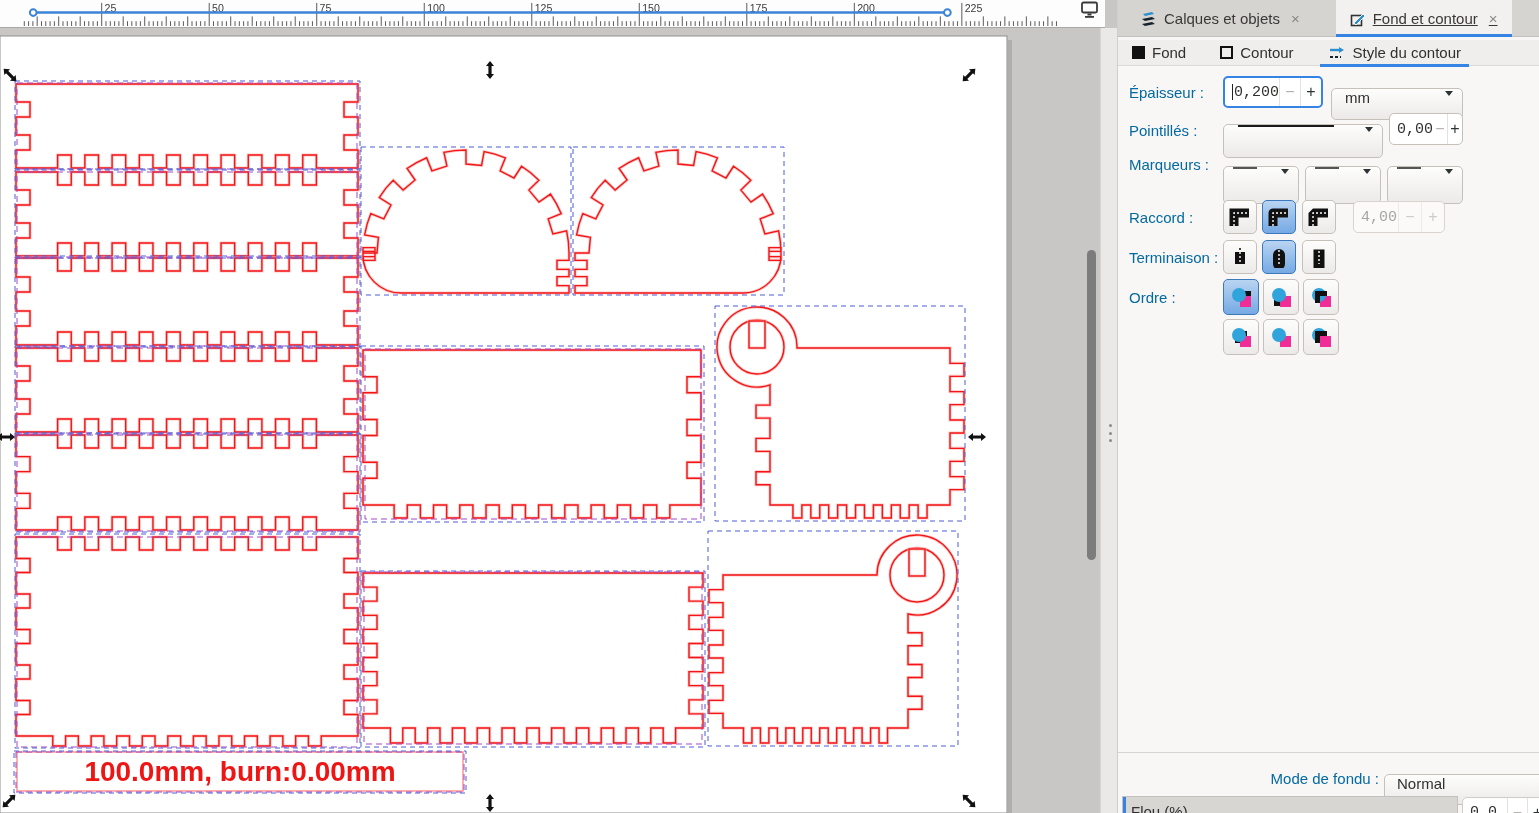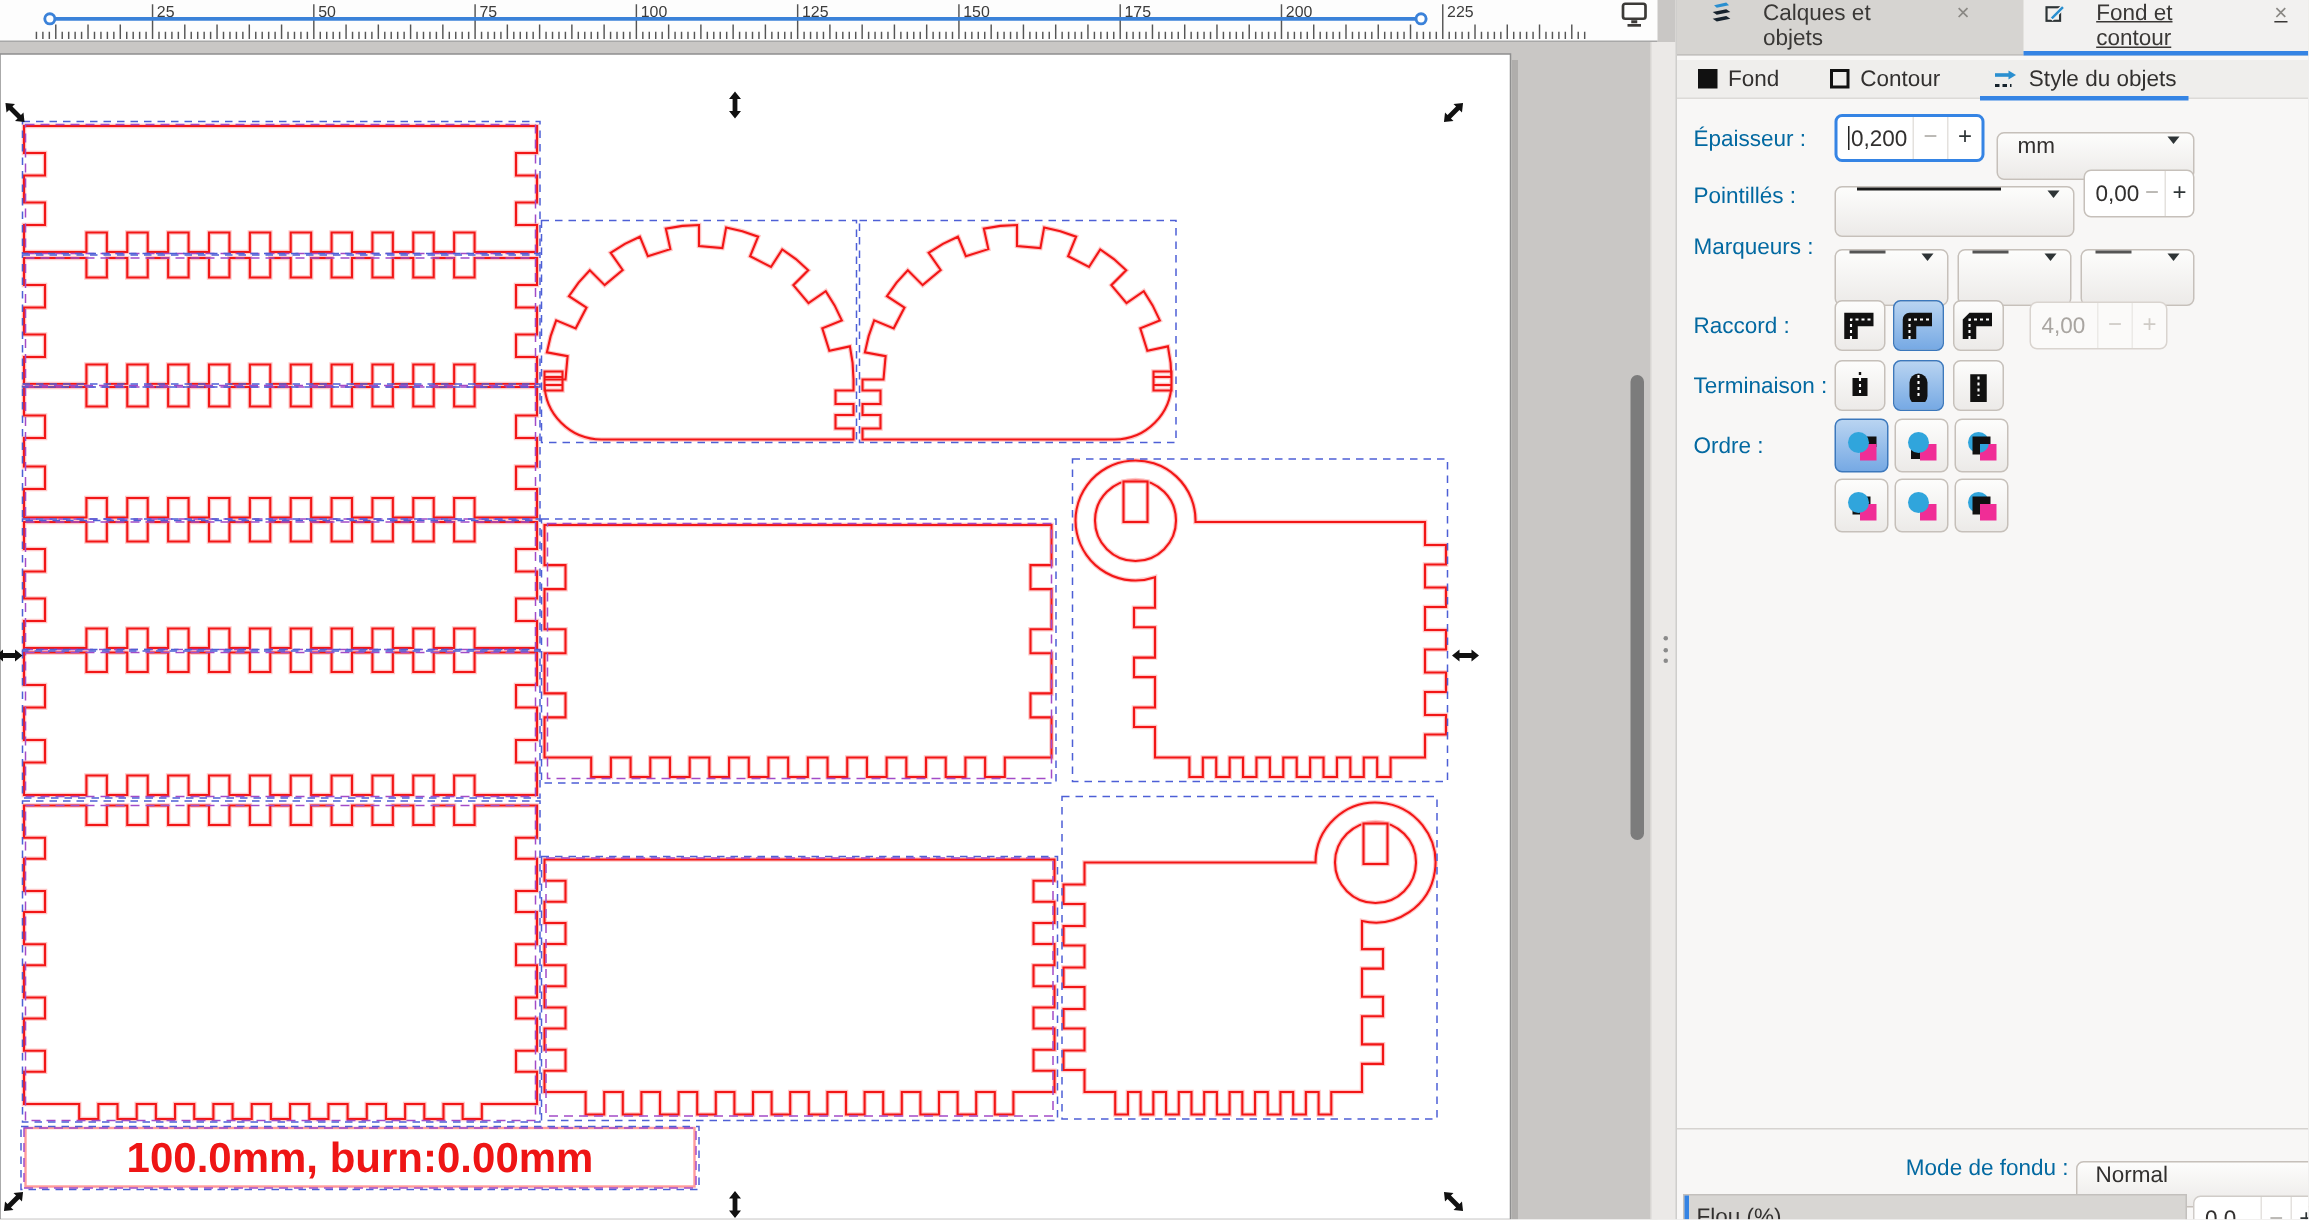--- a/index.html
+++ b/index.html
@@ -12,38 +12,38 @@
   #canvas-svg { position:absolute; left:0; top:28px; }
   #corner-monitor { position:absolute; left:1080px; top:1px; width:20px; height:18px; }
   #vscroll { position:absolute; left:1087px; top:250px; width:9px; height:310px; border-radius:5px; background:#7c7c7c; }
   #divider { position:absolute; left:1100px; top:28px; width:17px; height:785px; background:#ebe9e7; border-left:1px solid #d8d6d3; }
   #divider .dots { position:absolute; left:8px; top:396px; width:3px; height:18px; display:flex; flex-direction:column; justify-content:space-between; }
   #divider .dots i { width:3px; height:3px; border-radius:50%; background:#8a8a8a; }
 
   
   #panel { position:absolute; left:1117px; top:0; width:422px; height:813px; background:#f8f7f6; border-left:1px solid #cfcecc; overflow:hidden; font-size:15px; color:#32302f; }
   #tabbar { position:absolute; left:0; top:0; width:100%; height:37px; background:#d6d4d1; border-bottom:1px solid #c2c0bd; display:flex; }
-  .tab { position:relative; display:flex; align-items:flex-start; gap:20px; padding:0 14px; height:37px; color:#3a3836; }
+  .tab { position:relative; display:flex; align-items:center; gap:7px; padding:0 14px; height:37px; color:#3a3836; }
   .tab.active { background:#f2f1f0;text-decoration:underline; }
   .tab.active::after { content:""; position:absolute; left:0; right:0; bottom:0; height:3px; background:#3584e4; }
   .tab .close { color:#8a8884; font-size:15px; margin-left:4px; }
   #tab-layers { margin-left:8px; }
   #tab-fill { margin-left:22px; }
 
   #subtabs { position:absolute; left:0; top:40px; width:100%; height:26px; background:#efeeec; border-bottom:1px solid #dcdad7; display:flex; align-items:center; }
   .subtab { position:relative; display:flex; align-items:center; gap:7px; height:26px; padding:0 10px; margin-left:4px;justify-content:flex-end; }
   .subtab.active::after { content:""; position:absolute; left:2px; right:2px; bottom:-1px; height:3px; background:#3584e4; }
   .sq-fill { width:13px; height:13px; background:#111; }
   .sq-stroke { width:13px; height:13px; border:2px solid #111; background:transparent; }
 
   .row-label { position:absolute; left:11px; color:#0369a1; }
 
   .spin { position:absolute; background:#fff; border:1px solid #c6c0ba; border-radius:5px; display:flex; align-items:center; overflow:hidden; }
   .spin.focus { border:2px solid #3584e4; background:#fff; }
-  .spin .val { flex:1; padding-left:7px; display:flex; align-items:flex-start; }
+  .spin .val { flex:1; padding-left:7px; display:flex; align-items:flex-start;font-family:Liberation Mono, monospace; }
   .spin .caret { width:1px; height:16px; background:#222; margin-right:1px; }
   .spin .btn { width:23px; align-self:stretch; display:flex; align-items:center; justify-content:center; border-left:1px solid #e4e1de; color:#2e3436; font-size:16px; }
   .spin .btn.dim { color:#b3b0ac; }
   .spin.disabled { background:#fbfaf9; border:1px solid #d9d4cf; color:#a9a5a1;margin-left:12px; }
   .spin.disabled .btn { color:#cfcbc6; border-left-color:#eceae7; }
 
   .combo { position:absolute; background:linear-gradient(#fdfdfc,#eceae8); border:1px solid #c6c0ba; border-radius:5px; display:flex; align-items:flex-start;margin-top:12px; }
   .combo .arr { width:0; height:0; border:4px solid transparent; border-top:5px solid #2e3436; margin-left:auto; margin-right:9px; transform:translateY(2px); }
   .dashline { height:2px; background:#1a1a1a; margin-left:14px; width:96px; }
   .markline { height:1.5px; background:#555; margin-left:9px; width:24px; }
@@ -463,21 +463,21 @@
       <div class="subtab" style="margin-left:14px">
         <span class="sq-stroke"></span>
         <span>Contour</span>
       </div>
       <div class="subtab active" style="margin-left:14px">
         <svg width="18" height="14" viewBox="0 0 18 14">
           <path d="M2 4 H12" stroke="#2a8fd0" stroke-width="2.4" fill="none"></path>
           <path d="M11 1 L16 4 L11 7 Z" fill="#2a8fd0"></path>
           <path d="M2 11 H13" stroke="#16222c" stroke-width="2" stroke-dasharray="3,2" fill="none"></path>
         </svg>
-        <span>Style du objets</span>
+        <span>Style du contour</span>
       </div>
     </div>
 
     <div class="row-label" style="top:84px">Épaisseur :</div>
     <div class="spin focus" style="left:105px;top:76px;width:100px;height:32px">
       <div class="val">
           <span class="caret"></span>
           <span>0,200</span>
         </div>
       <div class="btn dim">−</div>

